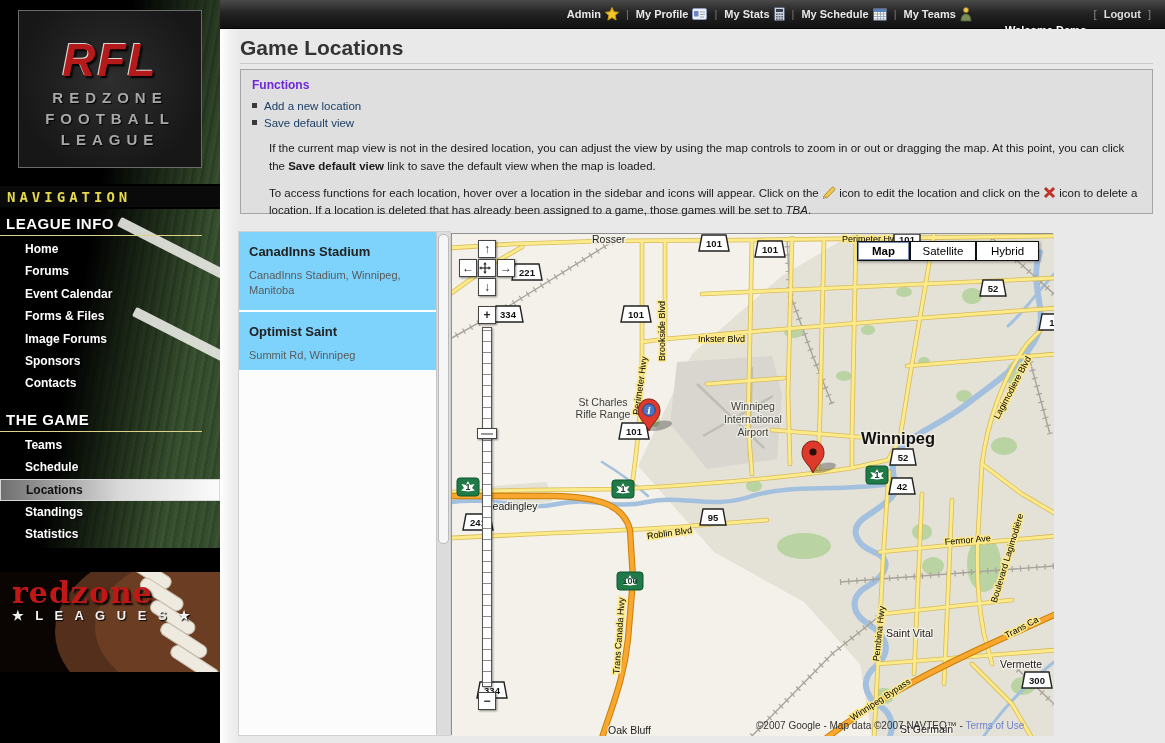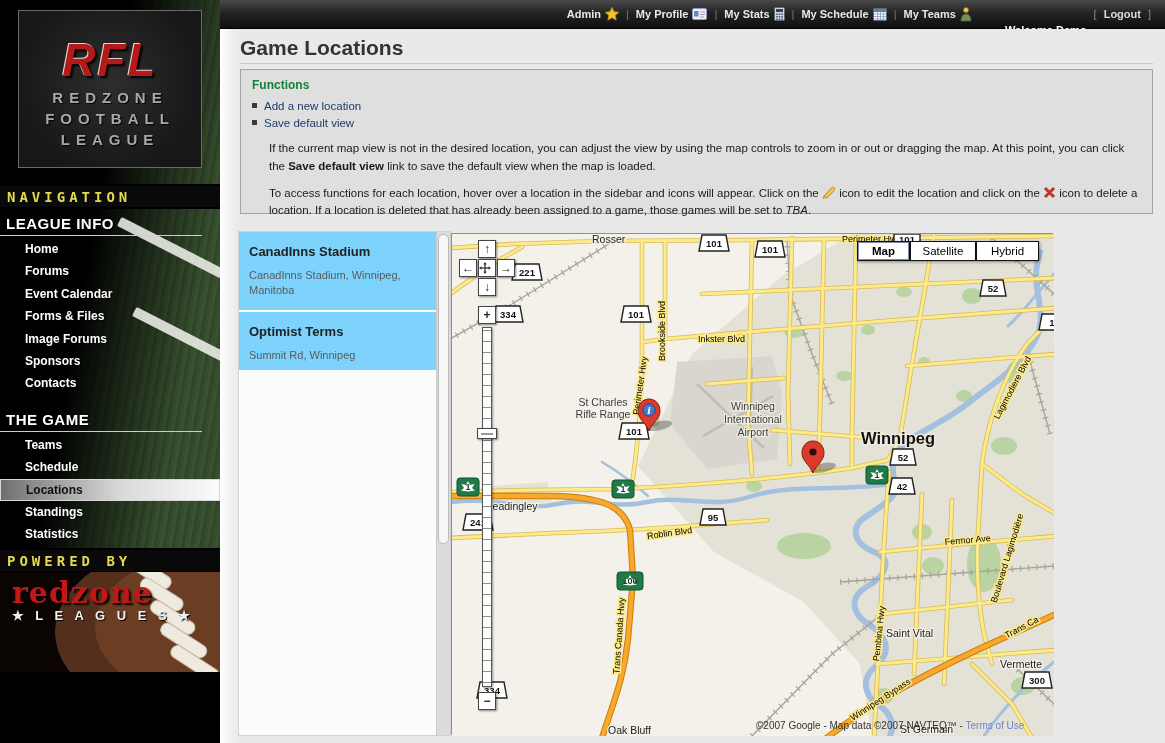--- a/index.html
+++ b/index.html
@@ -49,21 +49,21 @@
   .bracket { color:#8a8a8a; font-weight:normal; }
   #logout { color:#ddd; cursor:pointer; }
 
   
   #content-bg { position:absolute; left:220px; top:29px; width:945px; height:714px;
     background:linear-gradient(to right, #ffffff 0, #efefef 12px, #e9e9e9 20px); }
   #page-title { position:absolute; left:240px; top:36px; font-size:21px; font-weight:bold; color:#333; }
   #title-rule { position:absolute; left:240px; top:63px; width:913px; height:1px; background:#c9c9c9; }
   #functions-box { position:absolute; left:240px; top:69px; width:913px; height:145px;
     background:#DFDFDF; border:1px solid #A5A5A5; padding:8px 11px; font-size:11.5px; color:#1a1a1a; }
-  #functions-title { font-size:12px; font-weight:bold; color:#15803d; margin-bottom:5px; }
+  #functions-title { font-size:12px; font-weight:bold; color:#6d28d9; margin-bottom:5px; }
   .fn-link-row { display:flex; align-items:center; gap:7px; height:17px; }
   .sq-bullet { width:5px; height:5px; background:#3a3a3a; }
   .fn-link { color:#1C3F66; cursor:pointer; }
   .fn-para { margin-top:9px; line-height:1.55;margin-left:17px; }
   .inline-icon { display:inline-block; vertical-align:-2px; }
 
   
   #loc-panel { position:absolute; left:238px; top:231px; width:213px; height:505px; background:#FCFCFC;
     border:1px solid #d2d2d2; }
   .loc-card { background:#7dd3fc; border-bottom:2px solid #fff; padding:12px 10px; cursor:pointer; }
@@ -144,21 +144,20 @@
 
     <div class="side-section-header" style="top:408px;">THE GAME</div>
     <ul class="side-menu" style="top:434px;">
       <li>Teams</li>
       <li>Schedule</li>
       <li class="sel">Locations</li>
       <li>Standings</li>
       <li>Statistics</li>
     </ul>
 
-    <div class="led-bar" style="top:548px;">POWERED BY</div>
 
     <div id="football-area">
       <svg width="220" height="100" viewBox="0 0 220 100">
         <rect width="220" height="100" fill="#0a0503"></rect>
         <ellipse cx="215" cy="60" rx="160" ry="95" fill="#54301c"></ellipse>
         <ellipse cx="230" cy="55" rx="135" ry="80" fill="#6b3d22"></ellipse>
         <g fill="#EFEAE0" stroke="#c9bfae" stroke-width="1">
           <rect x="128" y="-6" width="46" height="13" rx="6" transform="rotate(33 150 0)"></rect>
           <rect x="138" y="16" width="48" height="13" rx="6" transform="rotate(33 162 22)"></rect>
           <rect x="148" y="39" width="50" height="13" rx="6" transform="rotate(33 173 45)"></rect>
@@ -262,21 +261,21 @@
           <path d="M1.5,3 L3,1.5 L6.5,5 L10,1.5 L11.5,3 L8,6.5 L11.5,10 L10,11.5 L6.5,8 L3,11.5 L1.5,10 L5,6.5 Z" fill="#D93025" stroke="#8c130c" stroke-width="0.8"></path>
         </svg><span> icon to delete a location. If a location is deleted that has already been assigned to a game, those games will be set to </span><i>TBA</i><span>.</span></div>
   </div>
 
   <div id="loc-panel">
     <div class="loc-card" style="height:80px;">
       <div class="loc-name">CanadInns Stadium</div>
       <div class="loc-addr" style="width:160px;">CanadInns Stadium, Winnipeg, Manitoba</div>
     </div>
     <div class="loc-card" style="height:60px;">
-      <div class="loc-name">Optimist Terms</div>
+      <div class="loc-name">Optimist Saint</div>
       <div class="loc-addr">Summit Rd, Winnipeg</div>
     </div>
     <div id="loc-scrollbar">
       <div id="loc-thumb"></div>
     </div>
   </div>
 
   <div id="map">
     <svg width="602" height="502" viewBox="0 0 602 502">
 

